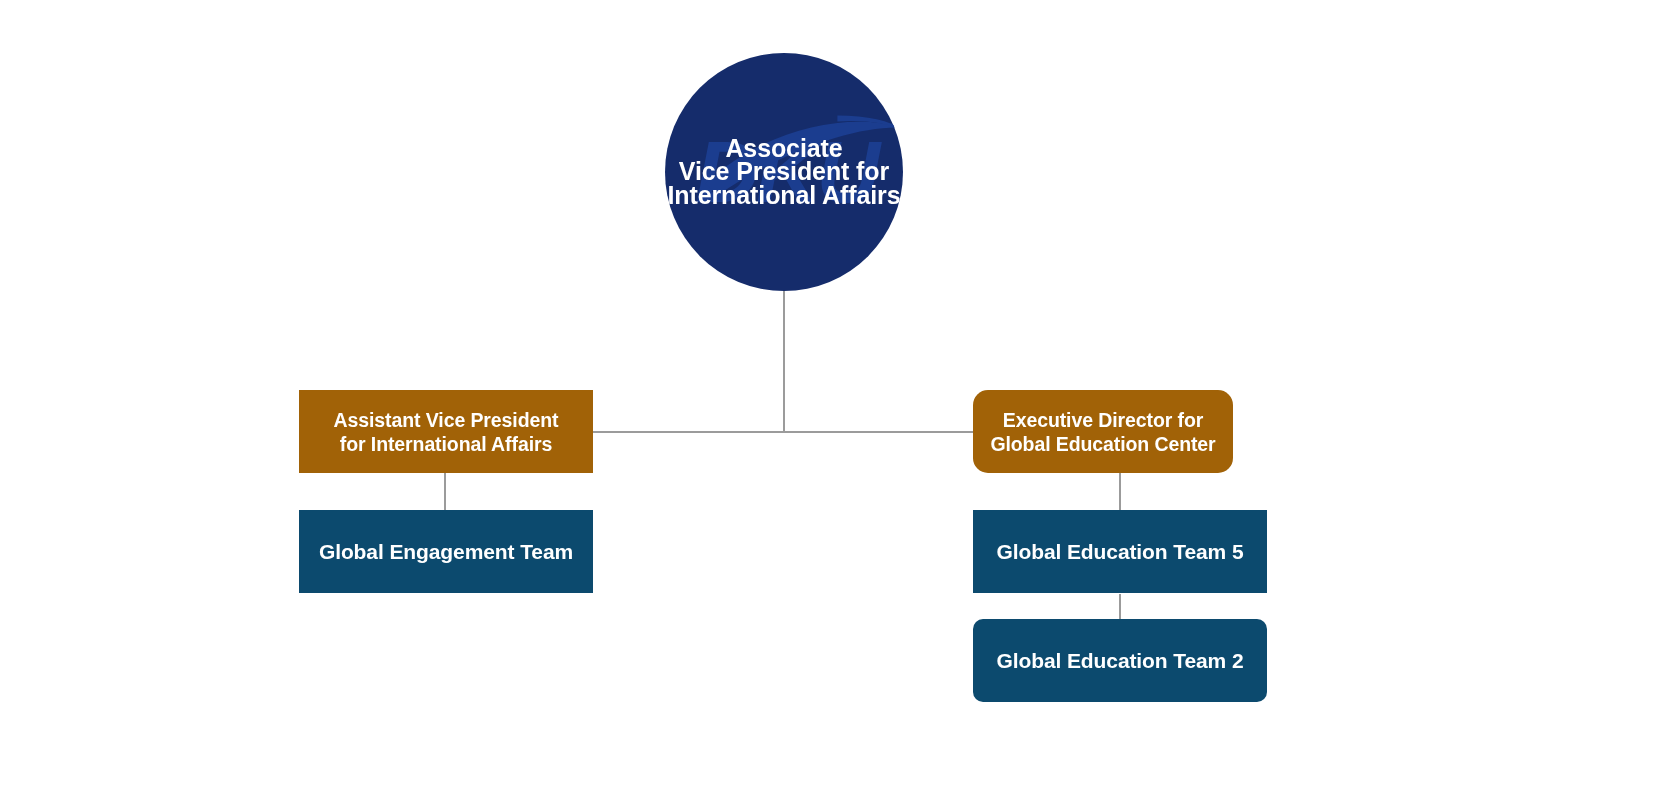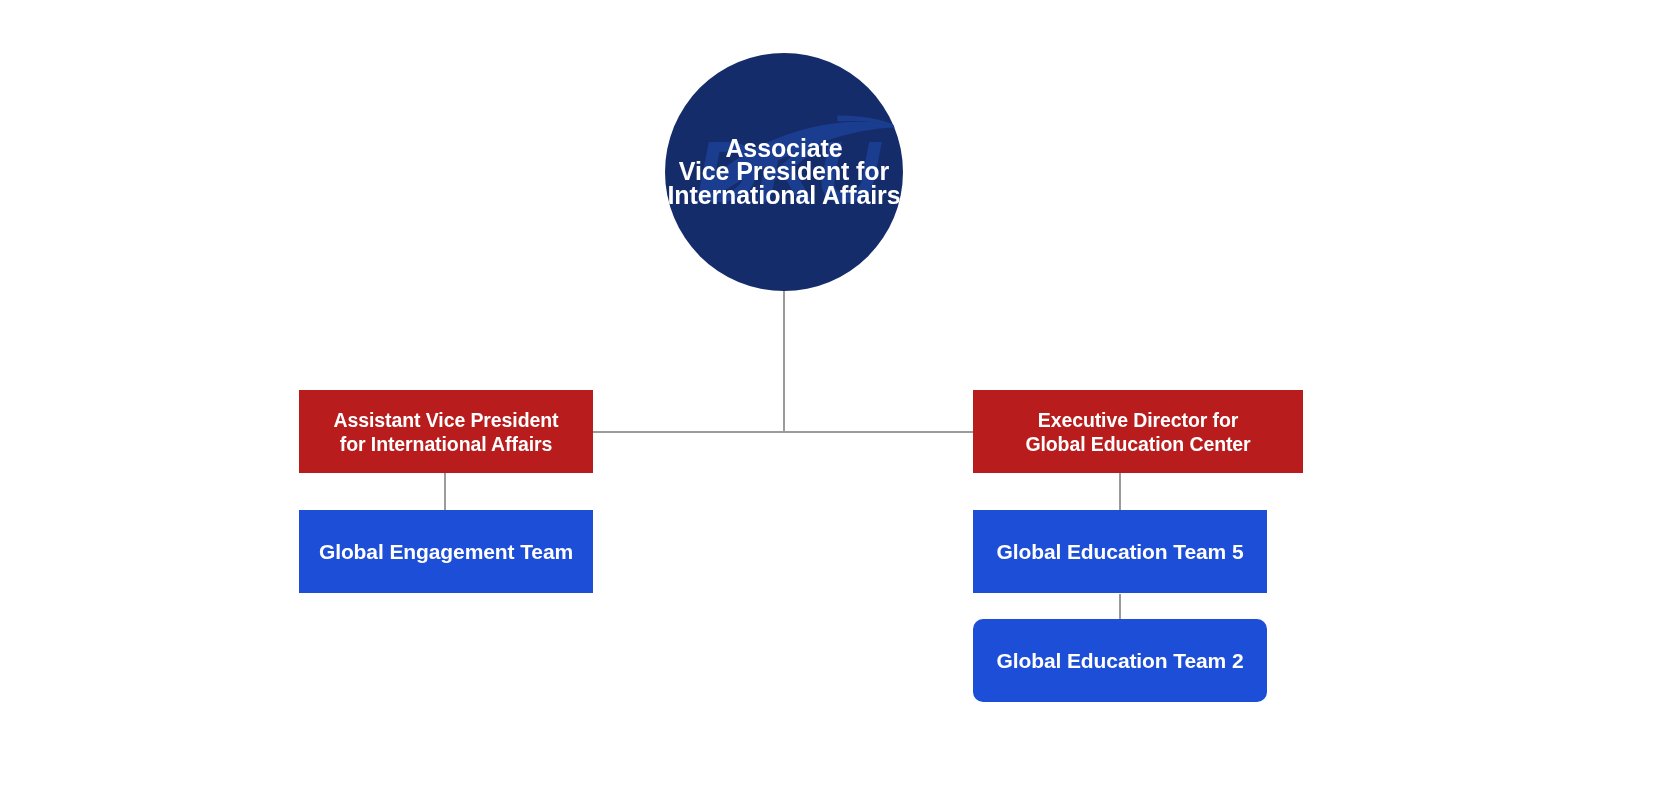--- a/index.html
+++ b/index.html
@@ -67,27 +67,27 @@
     display: flex;
     align-items: center;
     justify-content: center;
     text-align: center;
     color: #ffffff;
     font-weight: bold;
     white-space: pre-line;
     box-sizing: border-box;
   }
   .node.dark {
-    background: #b91c1c;
+    background: #a16207;
     font-size: 19.5px;
     line-height: 24px;
     letter-spacing: -0.1px;
   }
   .node.blue {
-    background: #1d4ed8;
+    background: #0c4a6e;
     font-size: 21px;
     line-height: 25px;
     letter-spacing: -0.1px;
   }
 </style>
 </head>
 <body>
 
 <div id="org-chart">
 
@@ -116,21 +116,21 @@
 
   <div class="node dark" style="left:299px; top:390px; width:294px; height:83px;">
     <span>Assistant Vice President
 for International Affairs</span>
   </div>
 
   <div class="node blue" style="left:299px; top:510px; width:294px; height:83px;">
     <span>Global Engagement Team</span>
   </div>
 
-  <div class="node dark" style="left:973px; top:390px; width:330px; height:83px;">
+  <div class="node dark" style="left:973px; top:390px; width:260px; height:83px;border-radius:15px;">
     <span>Executive Director for
 Global Education Center</span>
   </div>
 
   <div class="node blue" style="left:973px; top:510px; width:294px; height:83px;">
     <span>Global Education Team 5</span>
   </div>
 
   <div class="node blue" style="left:973px; top:619px; width:294px; height:83px;border-radius:10px;">
     <span>Global Education Team 2</span>

